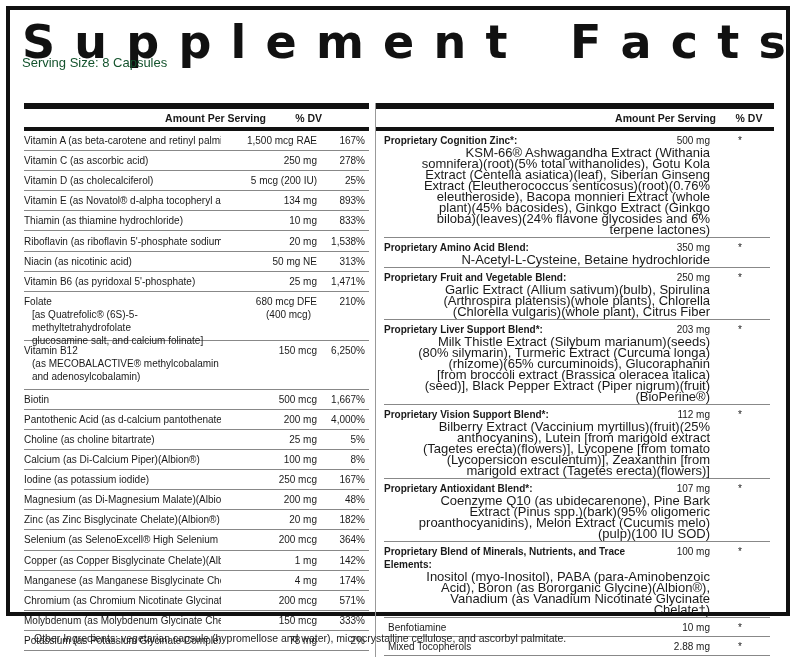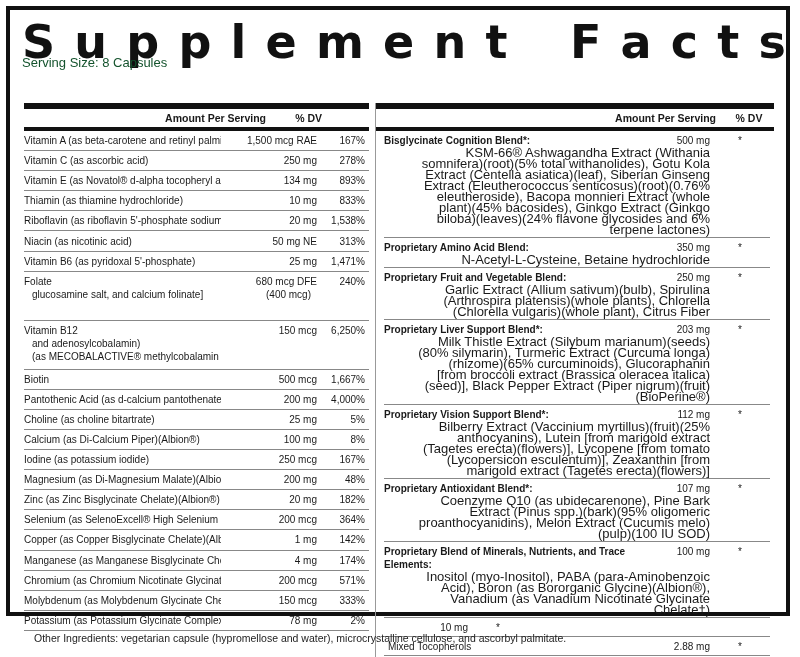--- a/index.html
+++ b/index.html
@@ -97,20 +97,27 @@
           <span class="dv">167%</span>
         </div>
         <div class="row">
           <span class="name" style=""><span>Vitamin C (as ascorbic acid)</span></span>
           <span class="amt" style="width:100px">
             <span style="display:block">250 mg</span>
           </span>
           <span class="dv">278%</span>
         </div>
         <div class="row">
+          <span class="name" style=""><span>Vitamin D (as cholecalciferol)</span></span>
+          <span class="amt" style="width:100px">
+            <span style="display:block">5 mcg (200 IU)</span>
+          </span>
+          <span class="dv">25%</span>
+        </div>
+        <div class="row">
           <span class="name" style=""><span>Vitamin E (as Novatol® d-alpha tocopheryl acid succinate)</span></span>
           <span class="amt" style="width:100px">
             <span style="display:block">134 mg</span>
           </span>
           <span class="dv">893%</span>
         </div>
         <div class="row">
           <span class="name" style=""><span>Thiamin (as thiamine hydrochloride)</span></span>
           <span class="amt" style="width:100px">
             <span style="display:block">10 mg</span>
@@ -134,33 +141,34 @@
         <div class="row">
           <span class="name" style=""><span>Vitamin B6 (as pyridoxal 5'-phosphate)</span></span>
           <span class="amt" style="width:100px">
             <span style="display:block">25 mg</span>
           </span>
           <span class="dv">1,471%</span>
         </div>
         <div class="row tall">
           <span class="name" style="white-space:normal">
             <span style="display:block">Folate</span>
+            <span class="sub">[as Quatrefolic® (6S)-5-methyltetrahydrofolate</span>
             <span class="sub">glucosamine salt, and calcium folinate]</span>
           </span>
           <span class="amt" style="width:100px">
             <span style="display:block">680 mcg DFE</span>
             <span style="display:block;padding-right:6px">(400 mcg)</span>
           </span>
-          <span class="dv">240%</span>
+          <span class="dv">210%</span>
         </div>
         <div class="row tall">
           <span class="name" style="white-space:normal">
             <span style="display:block">Vitamin B12</span>
+            <span class="sub">(as MECOBALACTIVE® methylcobalamin</span>
             <span class="sub">and adenosylcobalamin)</span>
-            <span class="sub">(as MECOBALACTIVE® methylcobalamin</span>
           </span>
           <span class="amt" style="width:100px">
             <span style="display:block">150 mcg</span>
           </span>
           <span class="dv">6,250%</span>
         </div>
         <div class="row">
           <span class="name" style=""><span>Biotin</span></span>
           <span class="amt" style="width:100px">
             <span style="display:block">500 mcg</span>
@@ -258,21 +266,21 @@
     <div class="thick"></div>
     <div class="hdr">
       <span class="sp"></span>
       <span class="amt">Amount Per Serving</span>
       <span class="dv">% DV</span>
     </div>
     <div class="thick" style="height:4px"></div>
     <div class="inner" id="right-rows">
         <div class="blend">
           <div class="line1">
-      <span class="bname">Bisglycinate Cognition Blend*:</span>
+      <span class="bname">Proprietary Cognition Zinc*:</span>
       <span class="amt">500 mg</span>
       <span class="dv">*</span>
     </div>
     <div class="ing">KSM-66® Ashwagandha Extract (Withania somnifera)(root)(5% total withanolides), Gotu Kola Extract (Centella asiatica)(leaf), Siberian Ginseng Extract (Eleutherococcus senticosus)(root)(0.76% eleutheroside), Bacopa monnieri Extract (whole plant)(45% bacosides), Ginkgo Extract (Ginkgo biloba)(leaves)(24% flavone glycosides and 6% terpene lactones)</div>
         </div>
         <div class="blend">
           <div class="line1">
       <span class="bname">Proprietary Amino Acid Blend:</span>
       <span class="amt">350 mg</span>
       <span class="dv">*</span>
@@ -313,20 +321,21 @@
         </div>
         <div class="blend">
           <div class="line1">
       <span class="bname">Proprietary Blend of Minerals, Nutrients, and Trace Elements:</span>
       <span class="amt">100 mg</span>
       <span class="dv">*</span>
     </div>
     <div class="ing">Inositol (myo-Inositol), PABA (para-Aminobenzoic Acid), Boron (as Bororganic Glycine)(Albion®), Vanadium (as Vanadium Nicotinate Glycinate Chelate†)</div>
         </div>
         <div class="srow">
+          <span class="bname">Benfotiamine</span>
     <span class="amt">10 mg</span>
     <span class="dv">*</span>
         </div>
         <div class="srow">
           <span class="bname">Mixed Tocopherols</span>
     <span class="amt">2.88 mg</span>
     <span class="dv">*</span>
         </div>
         <div class="srow">
           <span class="bname">Horsetail (Equisetum arvense)(aerial parts)</span>

